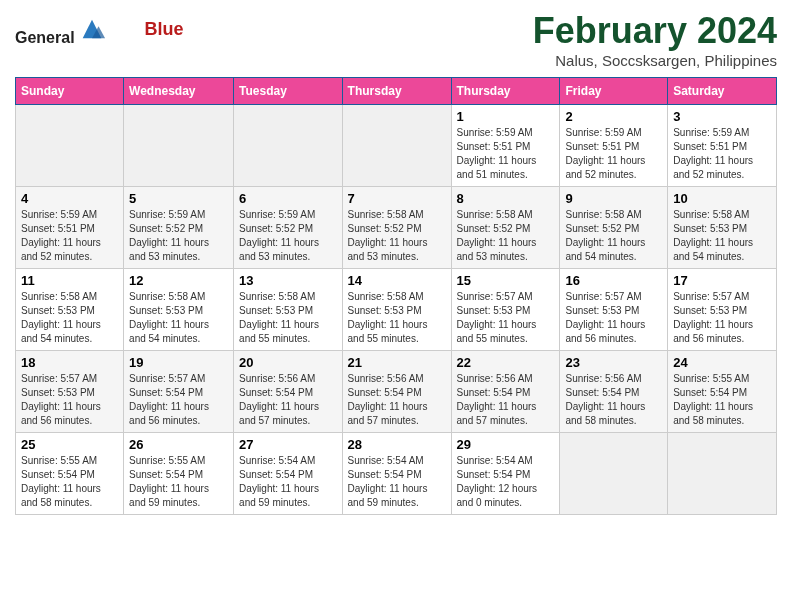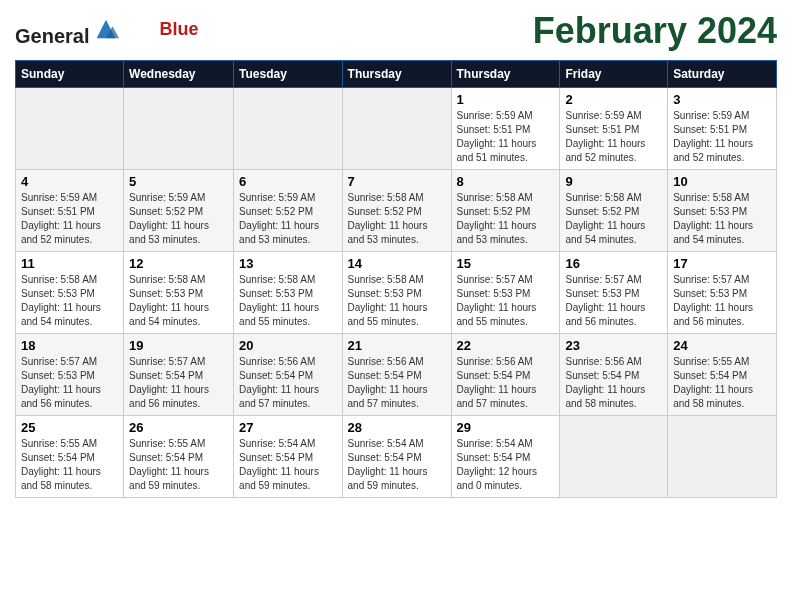--- a/index.html
+++ b/index.html
@@ -37,21 +37,21 @@
     .subtitle {
       font-size: 15px;
       color: #444;
     }
     table {
       width: 100%;
       border-collapse: collapse;
       font-size: 11px;
     }
     thead tr th {
-      background-color: #0f172a;
+      background-color: #ec4899;
       color: #fff;
       padding: 6px 5px;
       text-align: left;
       font-size: 12px;
       border: 1px solid #1a5a9a;
     }
     tbody tr td {
       vertical-align: top;
       padding: 4px 5px;
       border: 1px solid #ccc;
@@ -80,34 +80,35 @@
       background: #f0f0f0 !important;
     }
   </style>
 </head>
 <body>
 
 <div class="header-section">
   <div class="logo">
     <div>
       <div style="display:flex;align-items:center;">
-        <div style="font-size:20px;font-weight:bold;color:#222;line-height:1.15;">
+        <div style="font-size:16px;font-weight:bold;color:#222;line-height:1.15;">
           <span>General</span><svg class="logo-icon" viewBox="0 0 30 30" xmlns="http://www.w3.org/2000/svg">
               <polygon points="5,25 15,5 25,25" fill="#2a7abf"></polygon>
               <polygon points="15,25 22,12 29,25" fill="#1a5a9a" opacity="0.7"></polygon>
             </svg>
         </div>
         <div style="font-size:18px;font-weight:bold;color:#b91c1c;line-height:1.15;margin-top:-4px;margin-left:39px;">
           <span>Blue</span>
         </div>
       </div>
     </div>
   </div>
   <div class="title-area">
     <div class="main-title">February 2024</div>
+    <div class="subtitle">Nalus, Soccsksargen, Philippines</div>
   </div>
 </div>
 
 <table>
   <thead>
     <tr>
     <th>Sunday</th>
         <th>Wednesday</th>
         <th>Tuesday</th>
         <th>Thursday</th>

